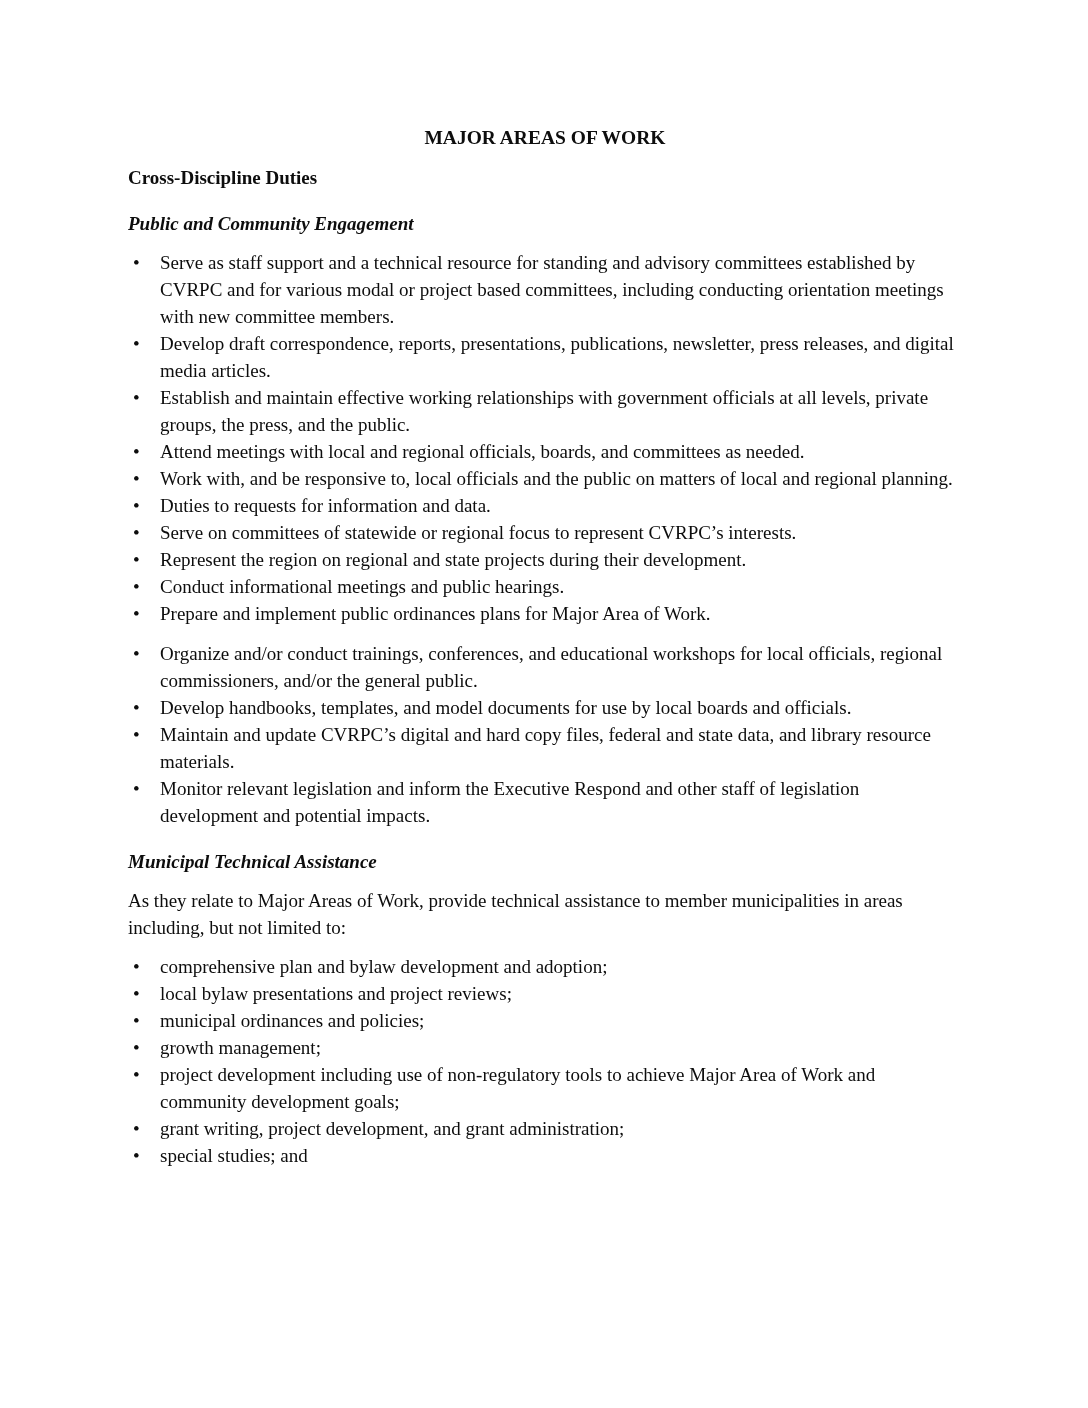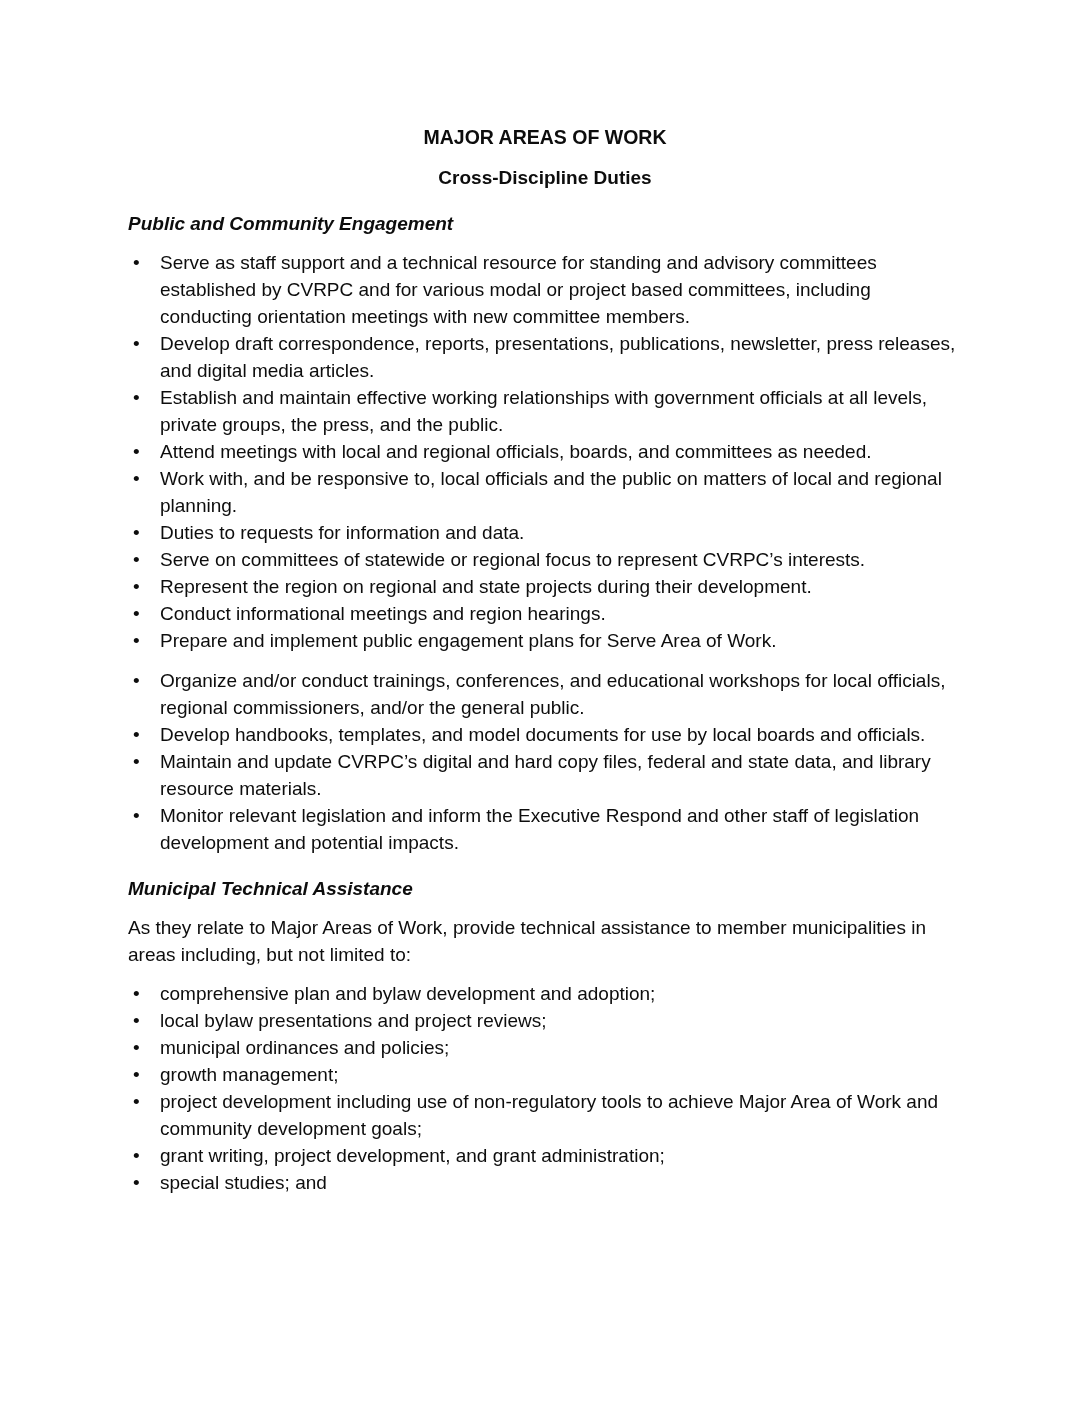--- a/index.html
+++ b/index.html
@@ -7,38 +7,37 @@
     padding: 0;
     background: #ffffff;
   }
   .page {
     position: relative;
     width: 1088px;
     height: 1408px;
     background: #ffffff;
     box-sizing: border-box;
     padding: 124px 126px 0 128px;
-    font-family: Liberation Sans, sans-serif;
+    font-family: Liberation Serif, serif;
     font-size: 19px;
     line-height: 27px;
     color: #0d0d0d;
     overflow: hidden;
   }
   .doc-title {
     font-size: 19.5px;
     line-height: 27px;
     font-weight: bold;
     text-align: center;
     margin: 0 0 13px 0;
   }
   .doc-subtitle {
     font-size: 19px;
     line-height: 27px;
     font-weight: bold;
-    text-align: center;
     margin: 0 0 13px 0;
   }
   .section-heading {
     font-size: 19px;
     line-height: 27px;
     font-weight: bold;
     font-style: italic;
     margin: 19px 0 12px 0;
   }
   .intro {
@@ -73,22 +72,22 @@
     <div class="section-heading">Public and Community Engagement</div>
     <ul class="bullet-list">
       <li>Serve as staff support and a technical resource for standing and advisory committees established by CVRPC and for various modal or project based committees, including conducting orientation meetings with new committee members.</li>
       <li>Develop draft correspondence, reports, presentations, publications, newsletter, press releases, and digital media articles.</li>
       <li>Establish and maintain effective working relationships with government officials at all levels, private groups, the press, and the public.</li>
       <li>Attend meetings with local and regional officials, boards, and committees as needed.</li>
       <li>Work with, and be responsive to, local officials and the public on matters of local and regional planning.</li>
       <li>Duties to requests for information and data.</li>
       <li>Serve on committees of statewide or regional focus to represent CVRPC’s interests.</li>
       <li>Represent the region on regional and state projects during their development.</li>
-      <li>Conduct informational meetings and region hearings.</li>
-      <li>Prepare and implement public engagement plans for Serve Area of Work.</li>
+      <li>Conduct informational meetings and public hearings.</li>
+      <li>Prepare and implement public ordinances plans for Major Area of Work.</li>
     </ul>
   </section>
 
   <section>
     <ul class="bullet-list">
       <li>Organize and/or conduct trainings, conferences, and educational workshops for local officials, regional commissioners, and/or the general public.</li>
       <li>Develop handbooks, templates, and model documents for use by local boards and officials.</li>
       <li>Maintain and update CVRPC’s digital and hard copy files, federal and state data, and library resource materials.</li>
       <li>Monitor relevant legislation and inform the Executive Respond and other staff of legislation development and potential impacts.</li>
     </ul>

